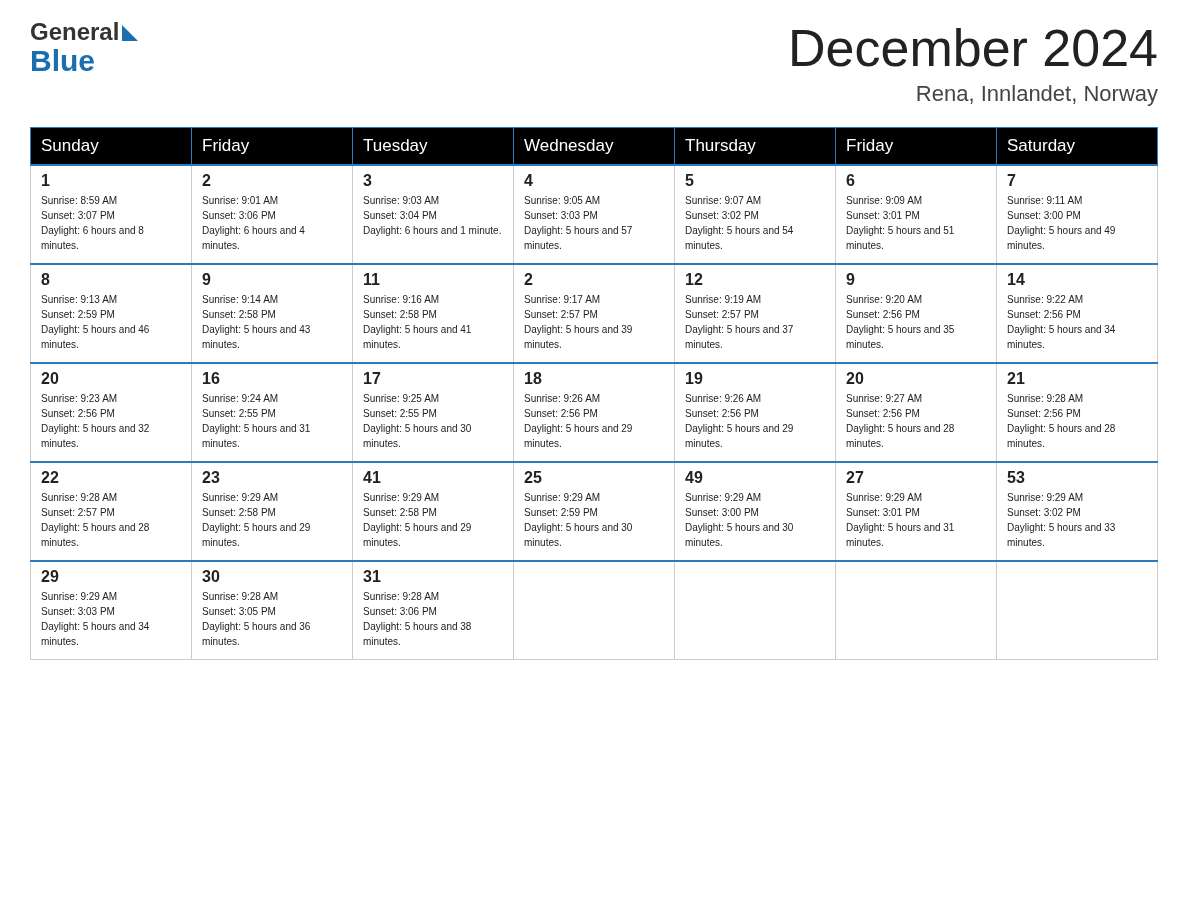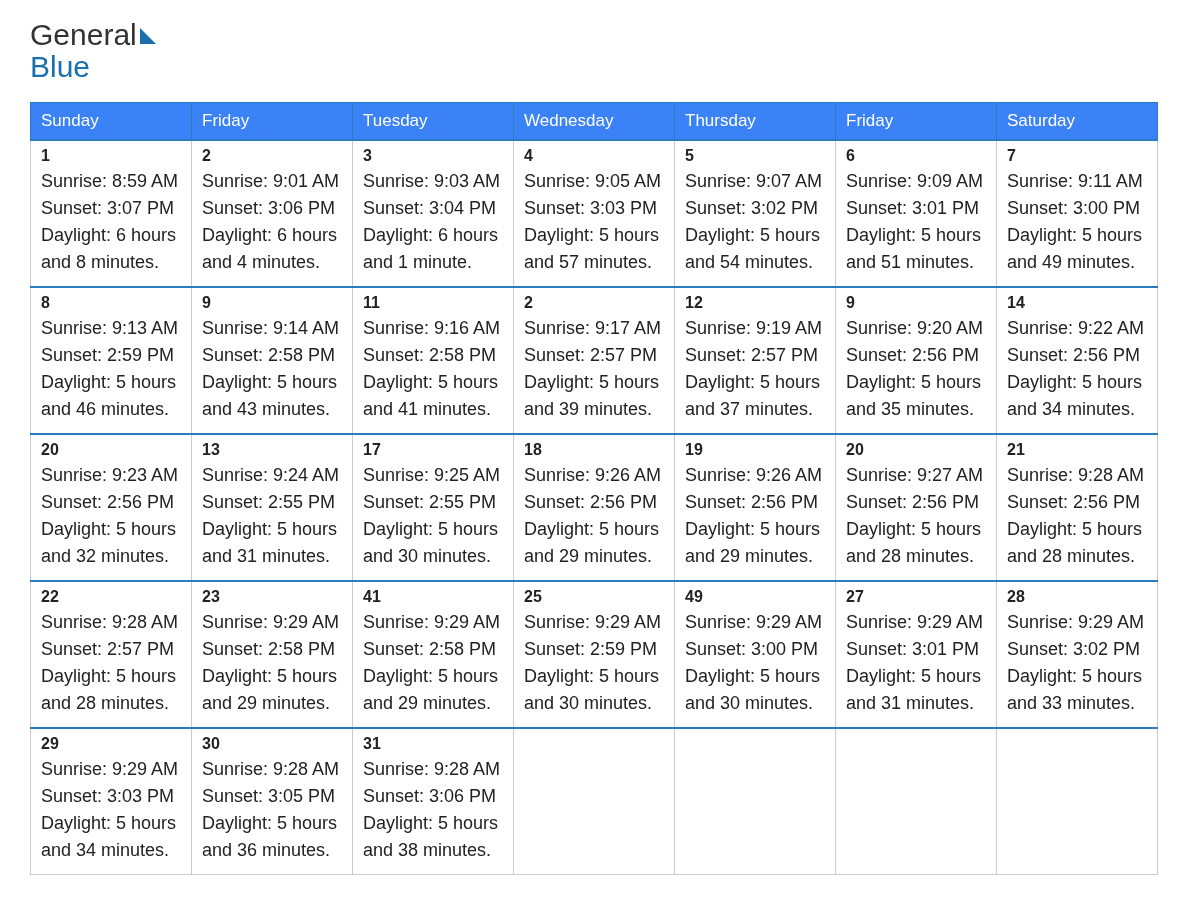--- a/index.html
+++ b/index.html
@@ -28,21 +28,21 @@
     .location {
       font-size: 22px;
       color: #444;
       margin-top: 4px;
     }
     .calendar {
       width: 100%;
       border-collapse: collapse;
     }
     .calendar th {
-      background: #3b82f6;
+      background: #000000;
       color: #fff;
       font-size: 17px;
       font-weight: normal;
       padding: 8px 10px;
       text-align: left;
       border: 1px solid #2b7bbf;
     }
     .calendar td {
       vertical-align: top;
       padding: 6px 10px 10px 10px;
@@ -58,69 +58,73 @@
     .calendar tbody tr:not(:first-child) td {
       border-top: 2px solid #2b7bbf;
     }
     .day-number {
       font-size: 16px;
       font-weight: bold;
       display: block;
       margin-bottom: 3px;
     }
     .day-info {
-      font-size: 18px;
+      font-size: 10px;
       color: #222;
       line-height: 1.5;
     }
     .empty-cell {
       background: #fff;
     }
     
     .logo-container {
       display: inline-block;
     }
     .logo-top-row {
       display: flex;
       align-items: center;
     }
     .logo-general {
-      font-size: 30px;
-      font-weight: normal;
+      font-size: 24px;
+      font-weight: bold;
       color: #333;
       line-height: 1;
     }
     .logo-triangle {
       display: inline-block;
       width: 0;
       height: 0;
       border-left: 16px solid #1a6faf;
       border-top: 16px solid transparent;
       border-bottom: 0px solid transparent;
       margin-left: 3px;
       margin-bottom: -2px;
     }
     .logo-blue-text {
       font-size: 30px;
-      font-weight: normal;
+      font-weight: bold;
       color: #1a6faf;
       line-height: 1;
       margin-top: 2px;
     }
   </style>
 </head>
 <body>
 
 <div class="header">
   <div class="logo-container">
     <div class="logo-top-row">
       <span class="logo-general">General</span>
       <span class="logo-triangle"></span>
     </div>
     <div class="logo-blue-text">Blue</div>
+  </div>
+  <div class="title-area">
+    <div class="month-title">December 2024</div>
+    <div class="location">Rena, Innlandet, Norway</div>
   </div>
 </div>
 
 <table class="calendar">
   <thead>
     <tr>
     <th>Sunday</th>
         <th>Friday</th>
         <th>Tuesday</th>
         <th>Wednesday</th>
@@ -189,21 +193,21 @@
           <span class="day-number">14</span>
           <div class="day-info">Sunrise: 9:22 AM<br>Sunset: 2:56 PM<br>Daylight: 5 hours and 34 minutes.</div>
         </td>
       </tr>
       <tr>
         <td>
           <span class="day-number">20</span>
           <div class="day-info">Sunrise: 9:23 AM<br>Sunset: 2:56 PM<br>Daylight: 5 hours and 32 minutes.</div>
         </td>
         <td>
-          <span class="day-number">13</span>
+          <span class="day-number">16</span>
           <div class="day-info">Sunrise: 9:24 AM<br>Sunset: 2:55 PM<br>Daylight: 5 hours and 31 minutes.</div>
         </td>
         <td>
           <span class="day-number">17</span>
           <div class="day-info">Sunrise: 9:25 AM<br>Sunset: 2:55 PM<br>Daylight: 5 hours and 30 minutes.</div>
         </td>
         <td>
           <span class="day-number">18</span>
           <div class="day-info">Sunrise: 9:26 AM<br>Sunset: 2:56 PM<br>Daylight: 5 hours and 29 minutes.</div>
         </td>
@@ -239,21 +243,21 @@
         </td>
         <td>
           <span class="day-number">49</span>
           <div class="day-info">Sunrise: 9:29 AM<br>Sunset: 3:00 PM<br>Daylight: 5 hours and 30 minutes.</div>
         </td>
         <td>
           <span class="day-number">27</span>
           <div class="day-info">Sunrise: 9:29 AM<br>Sunset: 3:01 PM<br>Daylight: 5 hours and 31 minutes.</div>
         </td>
         <td>
-          <span class="day-number">28</span>
+          <span class="day-number">53</span>
           <div class="day-info">Sunrise: 9:29 AM<br>Sunset: 3:02 PM<br>Daylight: 5 hours and 33 minutes.</div>
         </td>
       </tr>
       <tr>
         <td>
           <span class="day-number">29</span>
           <div class="day-info">Sunrise: 9:29 AM<br>Sunset: 3:03 PM<br>Daylight: 5 hours and 34 minutes.</div>
         </td>
         <td>
           <span class="day-number">30</span>

